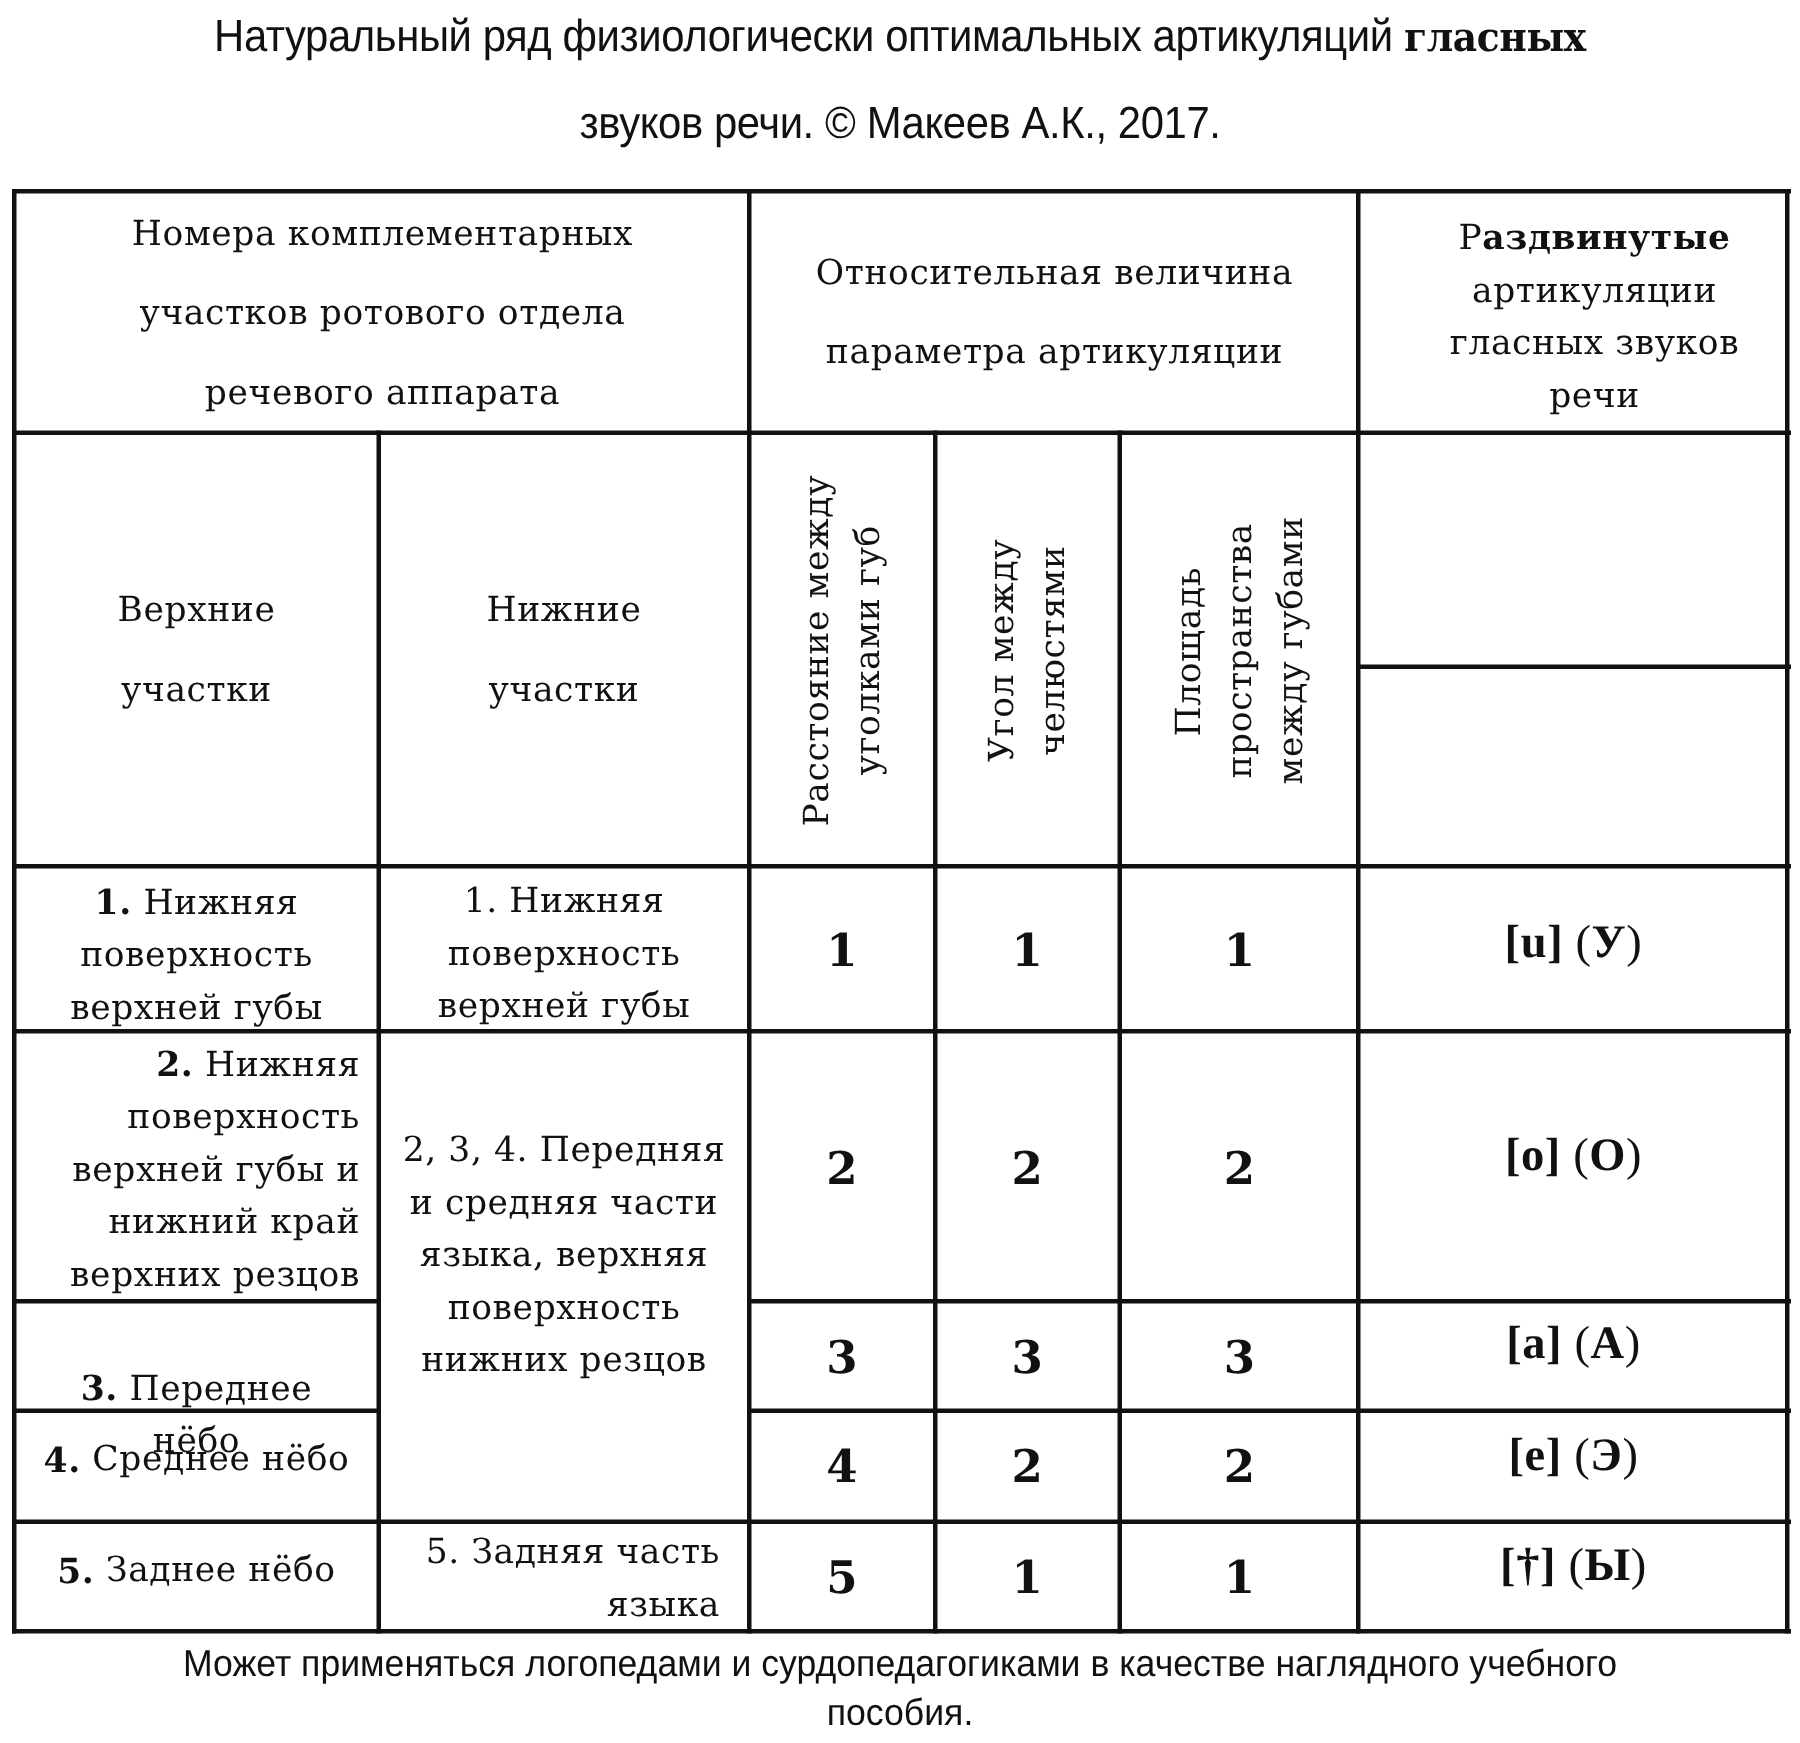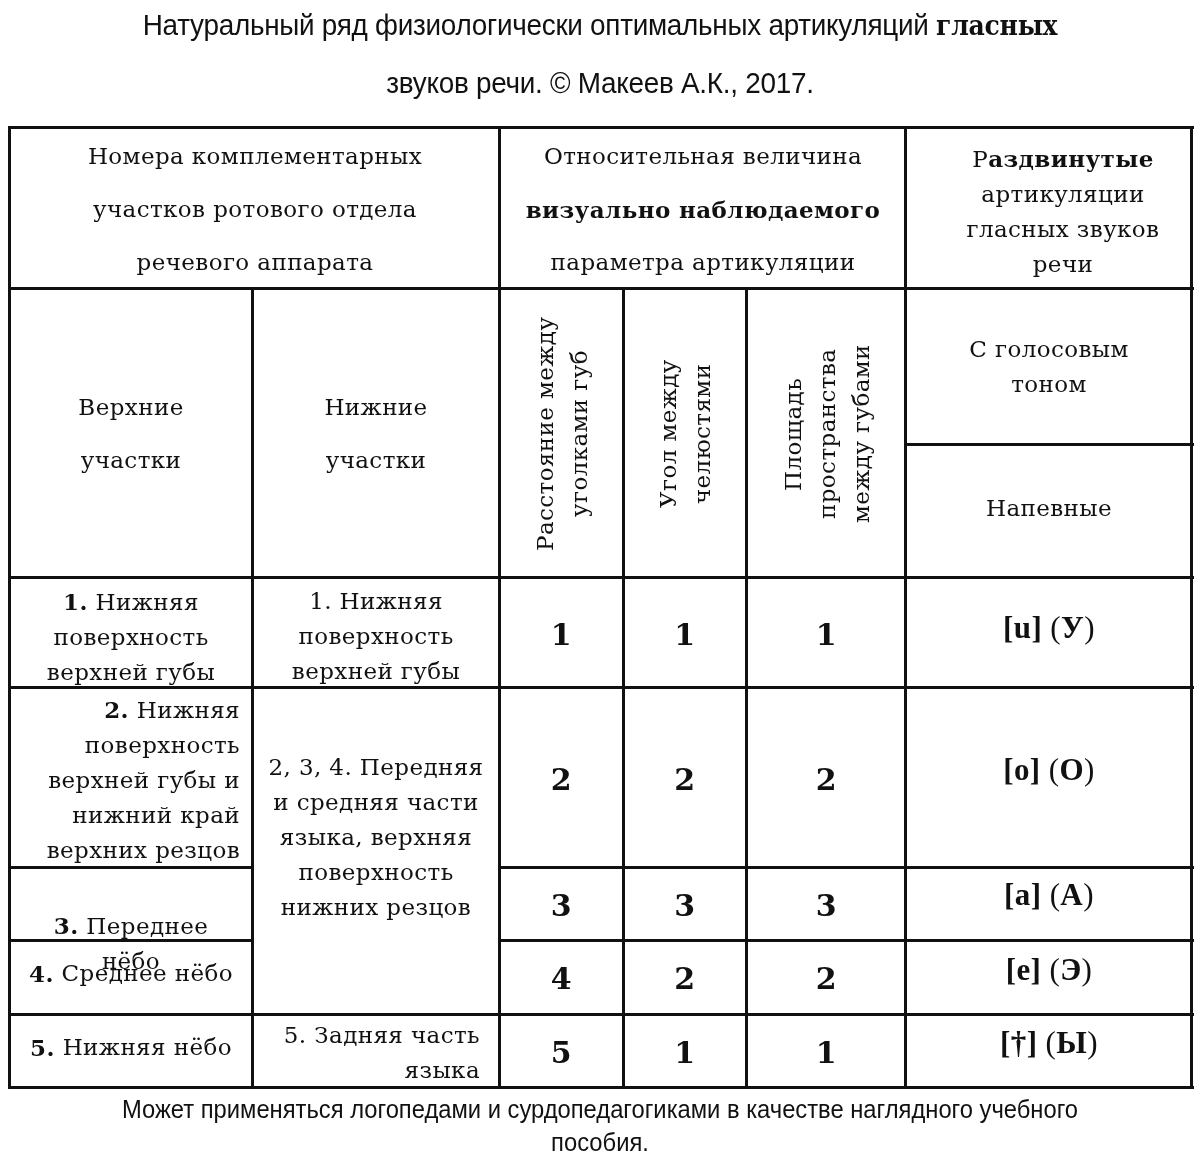--- a/index.html
+++ b/index.html
@@ -37,41 +37,38 @@
 <body>
 
 <div id="t1" class="title"><span>Натуральный ряд физиологически оптимальных артикуляций</span> <b>гласных</b></div>
 <div id="t2" class="title">звуков речи. © Макеев А.К., 2017.</div>
 
 <div class="grid">
 
   <div class="cell hl" style="left:10px;top:129px;width:490px;height:160px;padding:0 40px;">Номера комплементарных участков ротового отдела речевого аппарата</div>
   <div class="cell hl" style="left:500px;top:129px;width:406px;height:160px;flex-direction:column;">
     <span>Относительная величина</span>
-    <b>визуально наблюдаемого</b>
     <span>параметра артикуляции</span>
   </div>
   <div class="cell" style="left:920px;top:129px;width:286px;height:160px;padding:0 30px;display:block;padding-top:12px;">
     <span>Р</span><b>аздвинутые</b>
     <span>артикуляции гласных звуков речи</span>
   </div>
 
   <div class="cell hl" style="left:10px;top:289px;width:242px;height:289px;padding:0 60px;">Верхние участки</div>
   <div class="cell hl" style="left:252px;top:289px;width:248px;height:289px;padding:0 60px;">Нижние участки</div>
   <div class="cell" style="left:500px;top:289px;width:123px;height:289px;">
       <span class="rot" style="height:250px;">Расстояние между уголками губ</span>
     </div>
   <div class="cell" style="left:623px;top:289px;width:124px;height:289px;">
       <span class="rot" style="height:180px;">Угол между челюстями</span>
     </div>
   <div class="cell" style="left:747px;top:289px;width:159px;height:289px;">
       <span class="rot" style="height:200px;">Площадь пространства между губами</span>
     </div>
-  <div class="cell" style="left:906px;top:289px;width:286px;height:156px;padding:0 50px;">С голосовым тоном</div>
-  <div class="cell" style="left:906px;top:445px;width:286px;height:133px;padding-top:8px;">Напевные</div>
 
   <div class="cell" style="left:10px;top:580px;width:242px;height:108px;display:block;padding-top:4px;"><b>1.</b> <span>Нижняя поверхность верхней губы</span></div>
   <div class="cell" style="left:252px;top:580px;width:248px;height:108px;display:block;padding:4px 20px 0;">1. Нижняя поверхность верхней губы</div>
   <div class="cell num" style="left:500px;top:580px;width:123px;height:108px;">1</div>
   <div class="cell num" style="left:623px;top:580px;width:124px;height:108px;">1</div>
   <div class="cell num" style="left:747px;top:580px;width:159px;height:108px;">1</div>
   <div class="cell vow" style="left:906px;top:580px;width:286px;height:96px;"><span>[u]</span>&nbsp;<span class="par">(</span><span>У</span><span class="par">)</span></div>
 
   <div class="cell" style="left:10px;top:690px;width:242px;height:178px;display:block;padding:2px 12px 0;text-align:right;"><b>2.</b> <span>Нижняя поверхность верхней губы и нижний край верхних резцов</span></div>
   <div class="cell" style="left:252px;top:690px;width:248px;height:325px;padding:0 12px 30px;border-radius:13px;">2, 3, 4. Передняя и средняя части языка, верхняя поверхность нижних резцов</div>
@@ -85,21 +82,21 @@
   <div class="cell num" style="left:623px;top:870px;width:124px;height:70px;">3</div>
   <div class="cell num" style="left:747px;top:870px;width:159px;height:70px;">3</div>
   <div class="cell vow" style="left:906px;top:870px;width:286px;height:50px;"><span>[a]</span>&nbsp;<span class="par">(</span><span>А</span><span class="par">)</span></div>
 
   <div class="cell" style="left:10px;top:942px;width:242px;height:73px;padding-top:4px;"><b>4.</b>&nbsp;<span>Среднее нёбо</span></div>
   <div class="cell num" style="left:500px;top:942px;width:123px;height:73px;">4</div>
   <div class="cell num" style="left:623px;top:942px;width:124px;height:73px;">2</div>
   <div class="cell num" style="left:747px;top:942px;width:159px;height:73px;">2</div>
   <div class="cell vow" style="left:906px;top:942px;width:286px;height:56px;"><span>[e]</span>&nbsp;<span class="par">(</span><span>Э</span><span class="par">)</span></div>
 
-  <div class="cell" style="left:10px;top:1017px;width:242px;height:71px;padding-top:4px;"><b>5.</b>&nbsp;<span>Нижняя нёбо</span></div>
+  <div class="cell" style="left:10px;top:1017px;width:242px;height:71px;padding-top:4px;"><b>5.</b>&nbsp;<span>Заднее нёбо</span></div>
   <div class="cell" style="left:252px;top:1017px;width:248px;height:71px;padding:0 20px;text-align:right;">5. Задняя часть языка</div>
   <div class="cell num" style="left:500px;top:1017px;width:123px;height:71px;">5</div>
   <div class="cell num" style="left:623px;top:1017px;width:124px;height:71px;">1</div>
   <div class="cell num" style="left:747px;top:1017px;width:159px;height:71px;">1</div>
   <div class="cell vow" style="left:906px;top:1017px;width:286px;height:52px;"><span>[†]</span>&nbsp;<span class="par">(</span><span>Ы</span><span class="par">)</span></div>
 
   <div class="line" style="left:8px;top:126px;width:1186px;height:3px;"></div>
   <div class="line" style="left:8px;top:287px;width:1186px;height:3px;"></div>
   <div class="line" style="left:906px;top:443px;width:288px;height:3px;"></div>
   <div class="line" style="left:8px;top:576px;width:1186px;height:3px;"></div>

